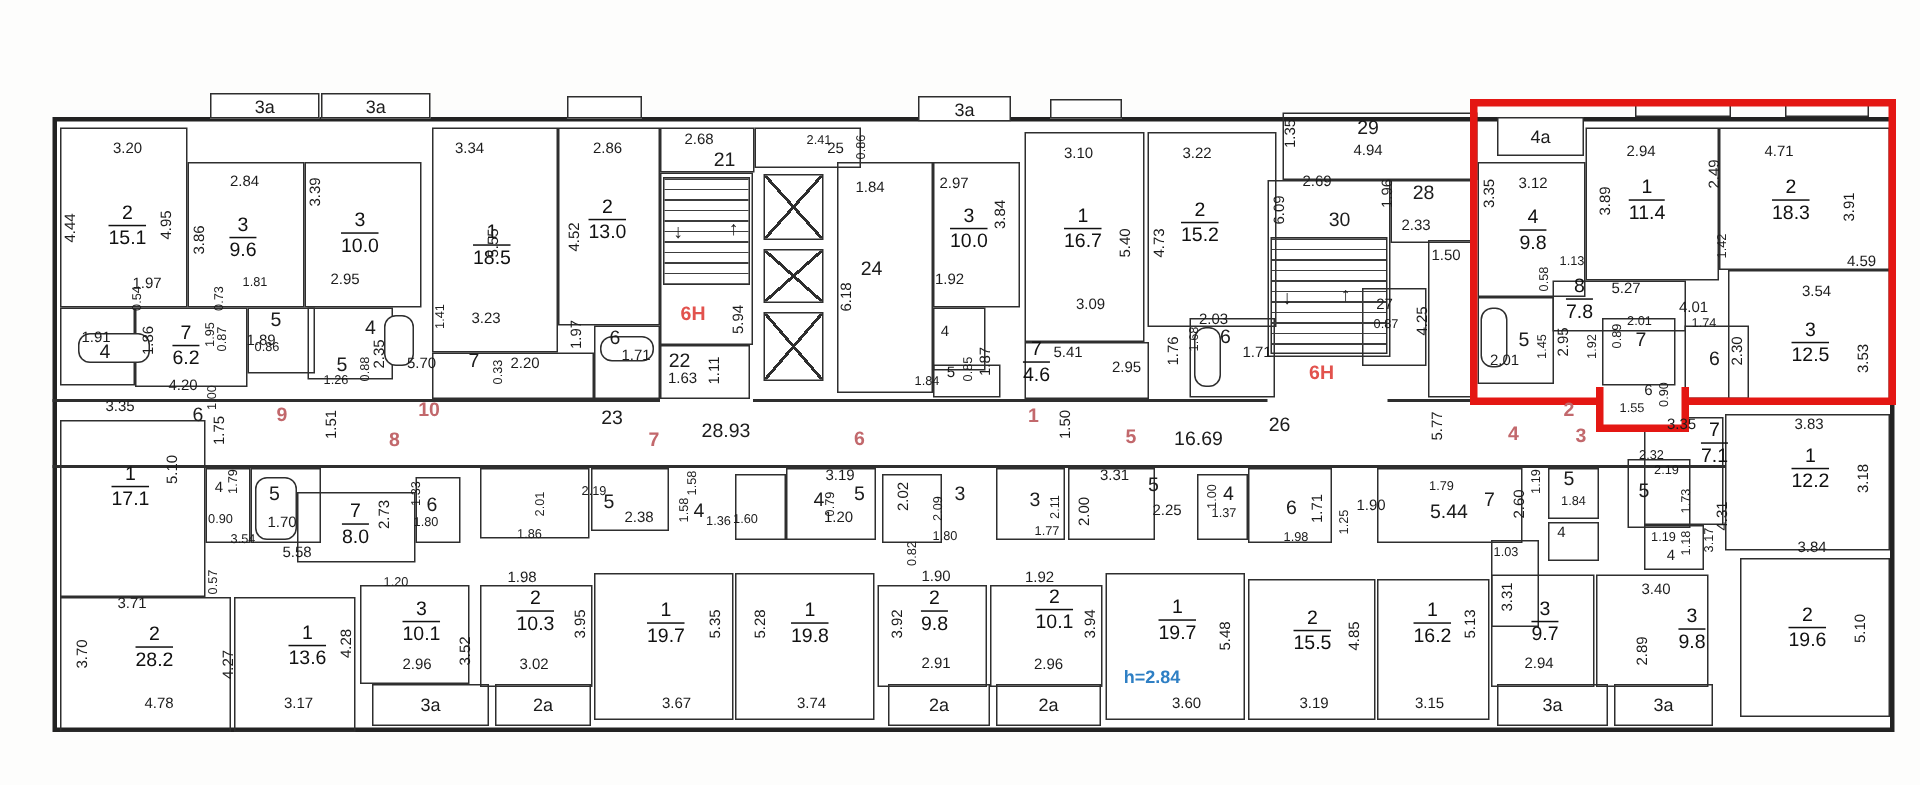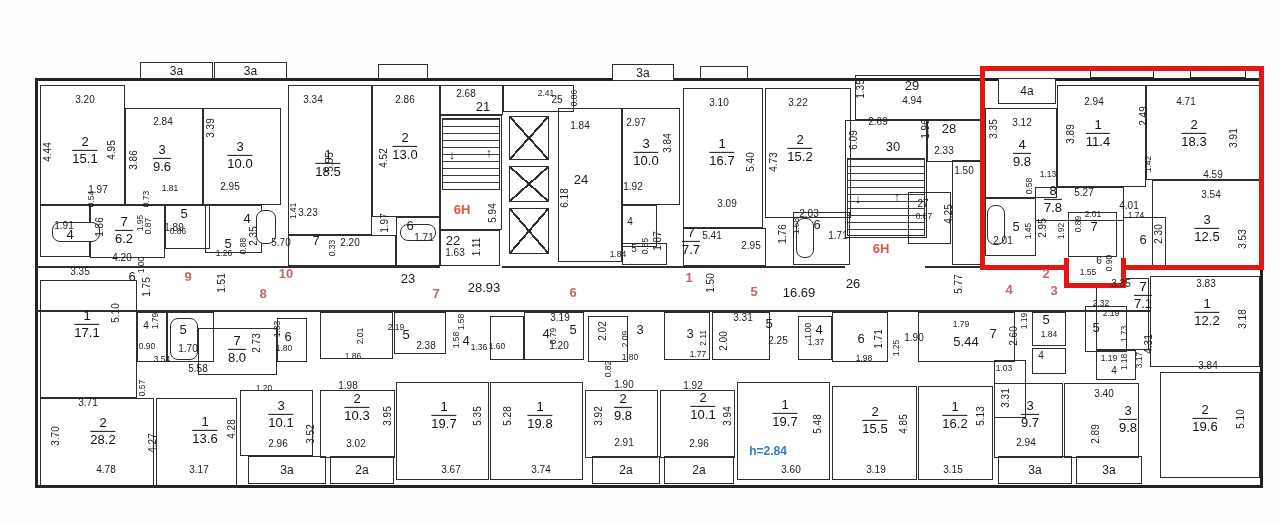--- a/index.html
+++ b/index.html
@@ -190,21 +190,21 @@
     <div class="frac" style="left: 722px; top: 152px;">
       <span class="n">1</span>
       <span class="a">16.7</span>
     </div>
     <div class="frac" style="left: 800px; top: 148px;">
       <span class="n">2</span>
       <span class="a">15.2</span>
     </div>
     <div class="frac" style="left: 691px; top: 241px;">
       <span class="n">7</span>
-      <span class="a">7.7</span>
+      <span class="a">4.6</span>
     </div>
     <div class="frac" style="left: 1022px; top: 153px;">
       <span class="n">4</span>
       <span class="a">9.8</span>
     </div>
     <div class="frac" style="left: 1098px; top: 133px;">
       <span class="n">1</span>
       <span class="a">11.4</span>
     </div>
     <div class="frac" style="left: 1194px; top: 133px;">
@@ -317,21 +317,21 @@
     <div class="txt" style="left: 230px; top: 187px; transform-origin: center center;">2.95</div>
     <div class="txt B" style="left: 247px; top: 218px; transform-origin: center center;">4</div>
     <div class="txt B" style="left: 228px; top: 243px; transform-origin: center center;">5</div>
     <div class="txt s" style="left: 224px; top: 253px; transform-origin: center center;">1.26</div>
     <div class="txt v s" style="left: 243px; top: 246px; transform-origin: center center;">0.88</div>
     <div class="txt v" style="left: 254px; top: 236px; transform-origin: center center;">2.35</div>
     <div class="txt" style="left: 313px; top: 100px; transform-origin: center center;">3.34</div>
     <div class="txt" style="left: 405px; top: 100px; transform-origin: center center;">2.86</div>
     <div class="txt v" style="left: 330px; top: 162px; transform-origin: center center;">5.55</div>
     <div class="txt v" style="left: 384px; top: 158px; transform-origin: center center;">4.52</div>
-    <div class="txt" style="left: 308px; top: 213px; transform-origin: center center;">3.23</div>
+    <div class="txt" style="left: 324px; top: 213px; transform-origin: center center;">3.23</div>
     <div class="txt v s" style="left: 293px; top: 211px; transform-origin: center center;">1.41</div>
     <div class="txt B" style="left: 316px; top: 240px; transform-origin: center center;">7</div>
     <div class="txt" style="left: 281px; top: 243px; transform-origin: center center;">5.70</div>
     <div class="txt" style="left: 350px; top: 243px; transform-origin: center center;">2.20</div>
     <div class="txt B" style="left: 410px; top: 225px; transform-origin: center center;">6</div>
     <div class="txt v" style="left: 385px; top: 223px; transform-origin: center center;">1.97</div>
     <div class="txt" style="left: 424px; top: 238px; transform-origin: center center;">1.71</div>
     <div class="txt v s" style="left: 332px; top: 248px; transform-origin: center center;">0.33</div>
     <div class="txt" style="left: 466px; top: 94px; transform-origin: center center;">2.68</div>
     <div class="txt B" style="left: 483px; top: 106px; transform-origin: center center;">21</div>
@@ -385,21 +385,21 @@
     <div class="txt" style="left: 1094px; top: 102px; transform-origin: center center;">2.94</div>
     <div class="txt v" style="left: 1071px; top: 134px; transform-origin: center center;">3.89</div>
     <div class="txt v" style="left: 1144px; top: 116px; transform-origin: center center;">2.49</div>
     <div class="txt" style="left: 1186px; top: 102px; transform-origin: center center;">4.71</div>
     <div class="txt v" style="left: 1234px; top: 138px; transform-origin: center center;">3.91</div>
     <div class="txt v s" style="left: 1148px; top: 164px; transform-origin: center center;">1.42</div>
     <div class="txt v s" style="left: 1029px; top: 186px; transform-origin: center center;">0.58</div>
     <div class="txt s" style="left: 1048px; top: 174px; transform-origin: center center;">1.13</div>
     <div class="txt" style="left: 1084px; top: 193px; transform-origin: center center;">5.27</div>
     <div class="txt" style="left: 1129px; top: 206px; transform-origin: center center;">4.01</div>
-    <div class="txt" style="left: 1213px; top: 175px; transform-origin: center center; text-align: right;">4.59</div>
+    <div class="txt" style="left: 1241px; top: 175px; transform-origin: center center; text-align: right;">4.59</div>
     <div class="txt" style="left: 1211px; top: 195px; transform-origin: center center;">3.54</div>
     <div class="txt B" style="left: 1016px; top: 226px; transform-origin: center center;">5</div>
     <div class="txt" style="left: 1003px; top: 241px; transform-origin: center center;">2.01</div>
     <div class="txt v s" style="left: 1028px; top: 231px; transform-origin: center center;">1.45</div>
     <div class="txt v" style="left: 1043px; top: 228px; transform-origin: center center;">2.95</div>
     <div class="txt v s" style="left: 1061px; top: 231px; transform-origin: center center;">1.92</div>
     <div class="txt B" style="left: 1094px; top: 226px; transform-origin: center center;">7</div>
     <div class="txt s" style="left: 1093px; top: 214px; transform-origin: center center;">2.01</div>
     <div class="txt v s" style="left: 1078px; top: 224px; transform-origin: center center;">0.89</div>
     <div class="txt B" style="left: 1143px; top: 239px; transform-origin: center center;">6</div>

